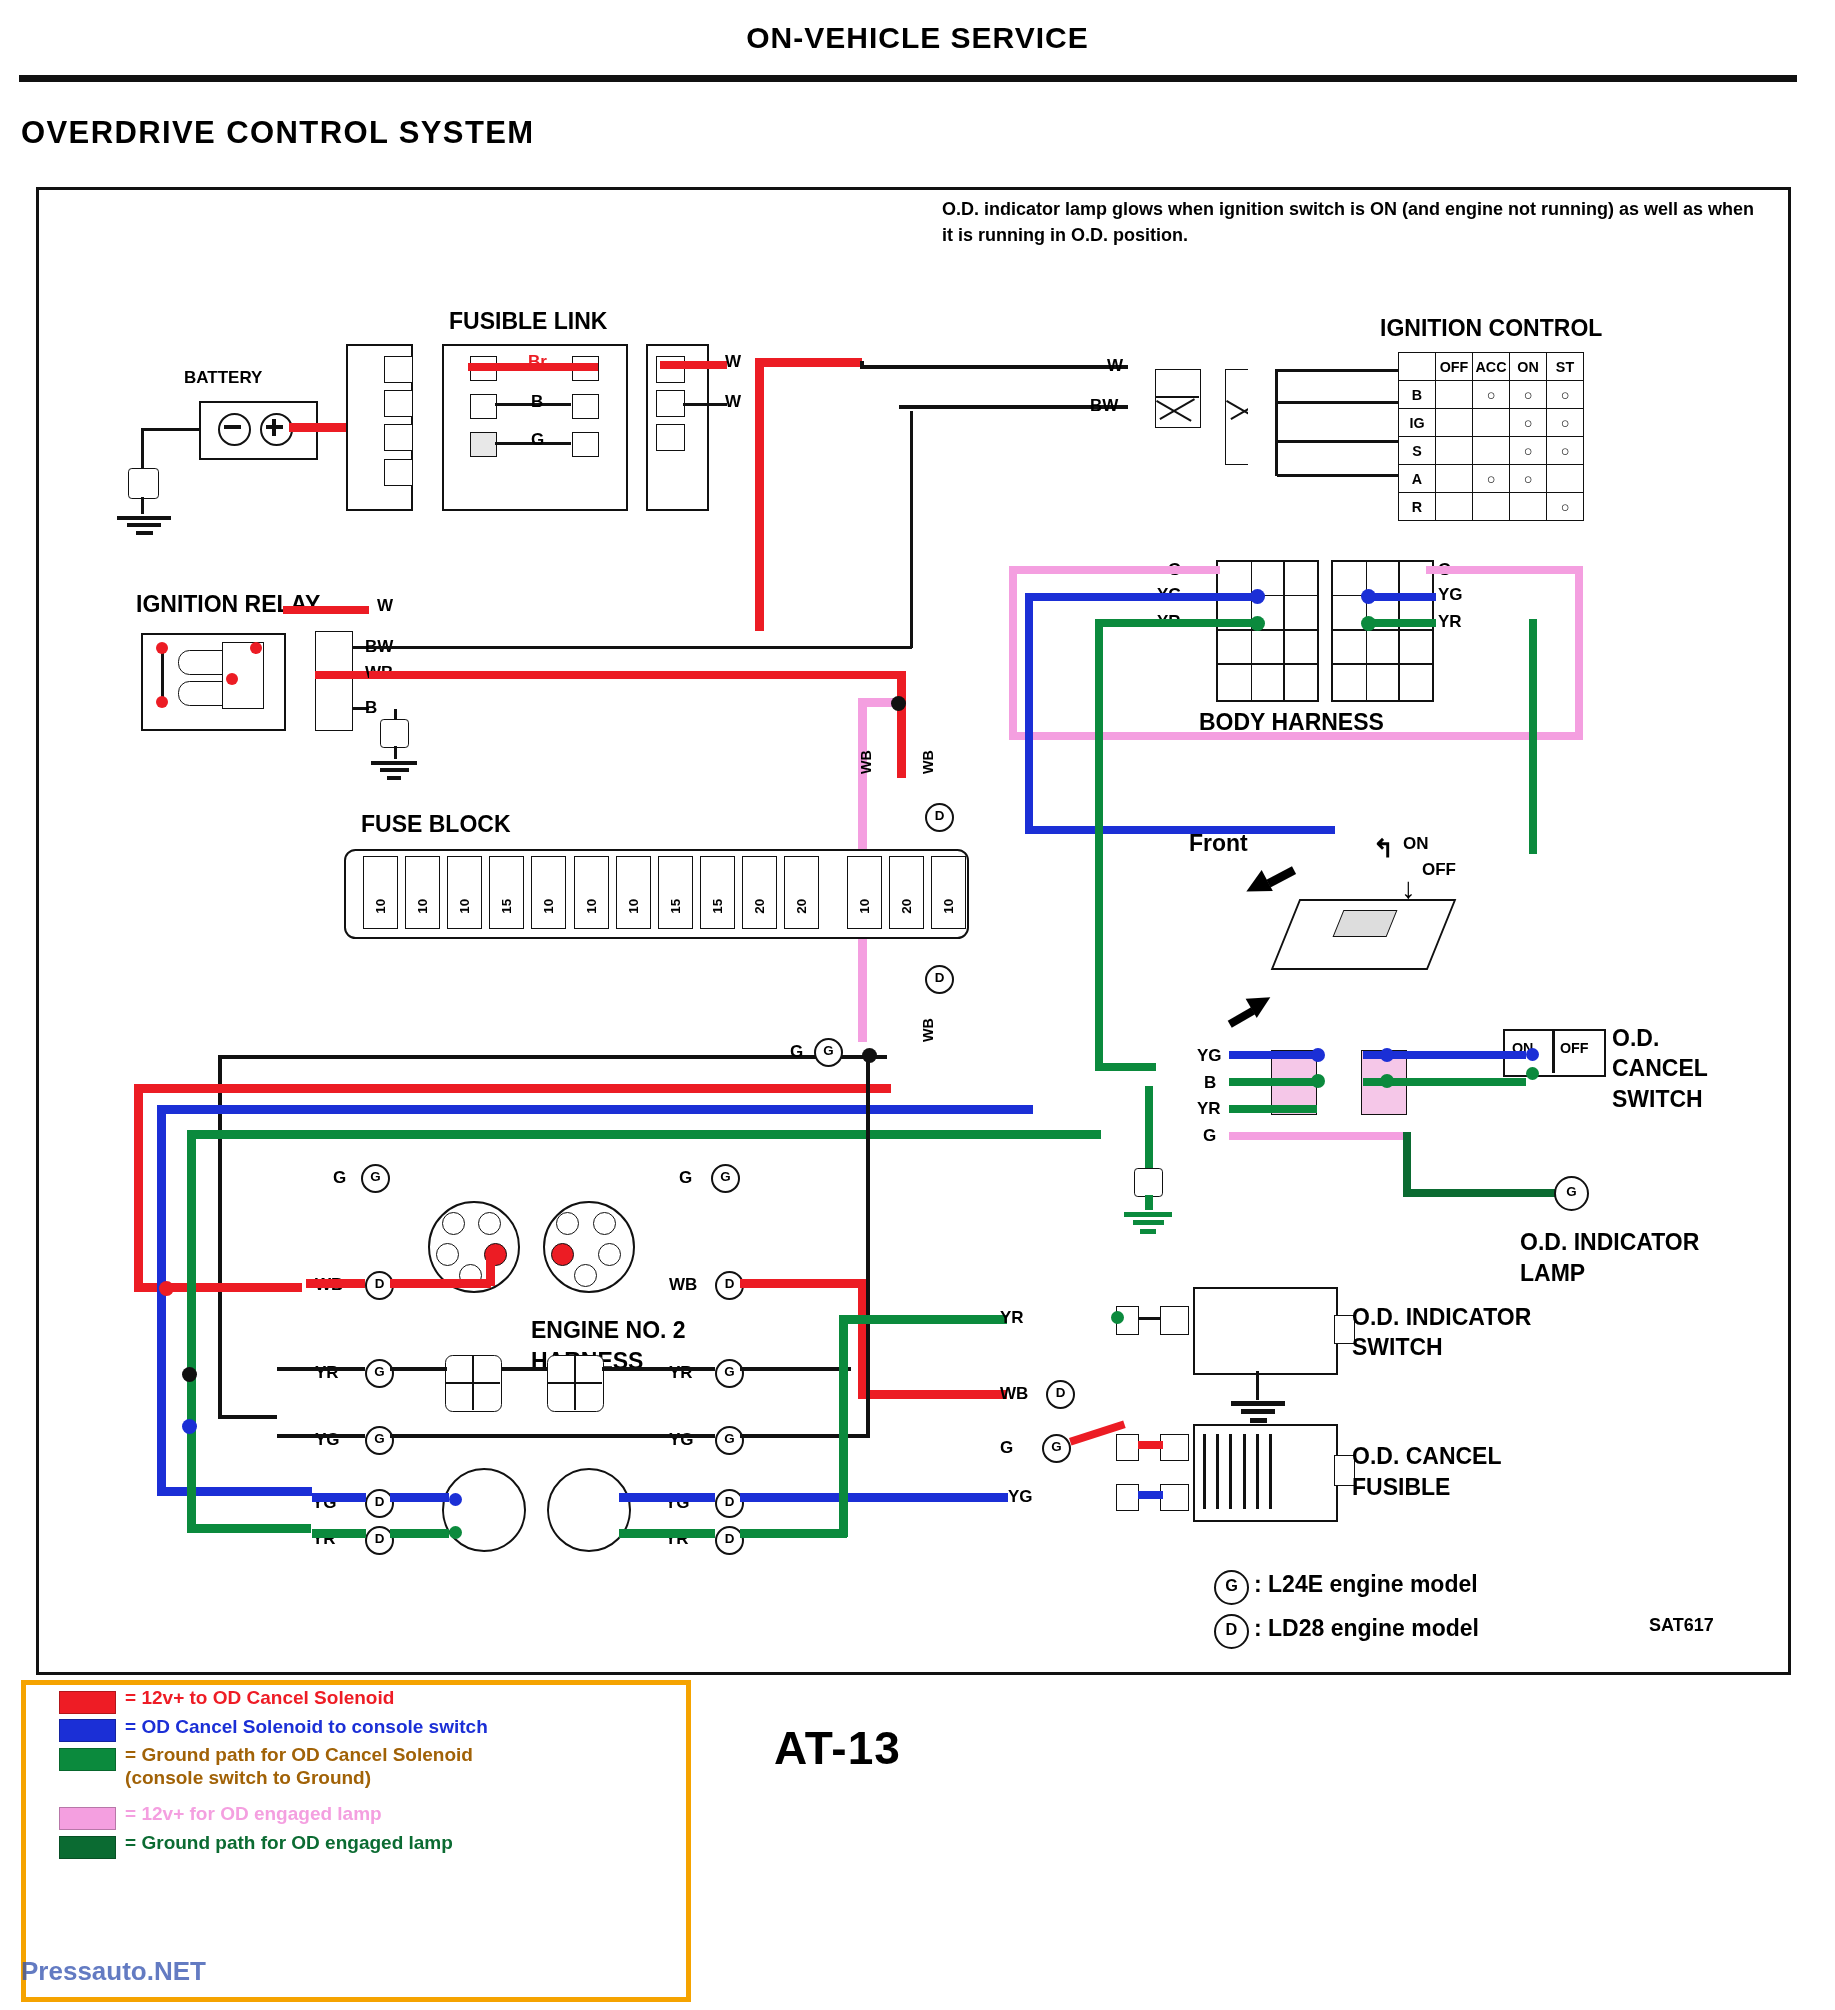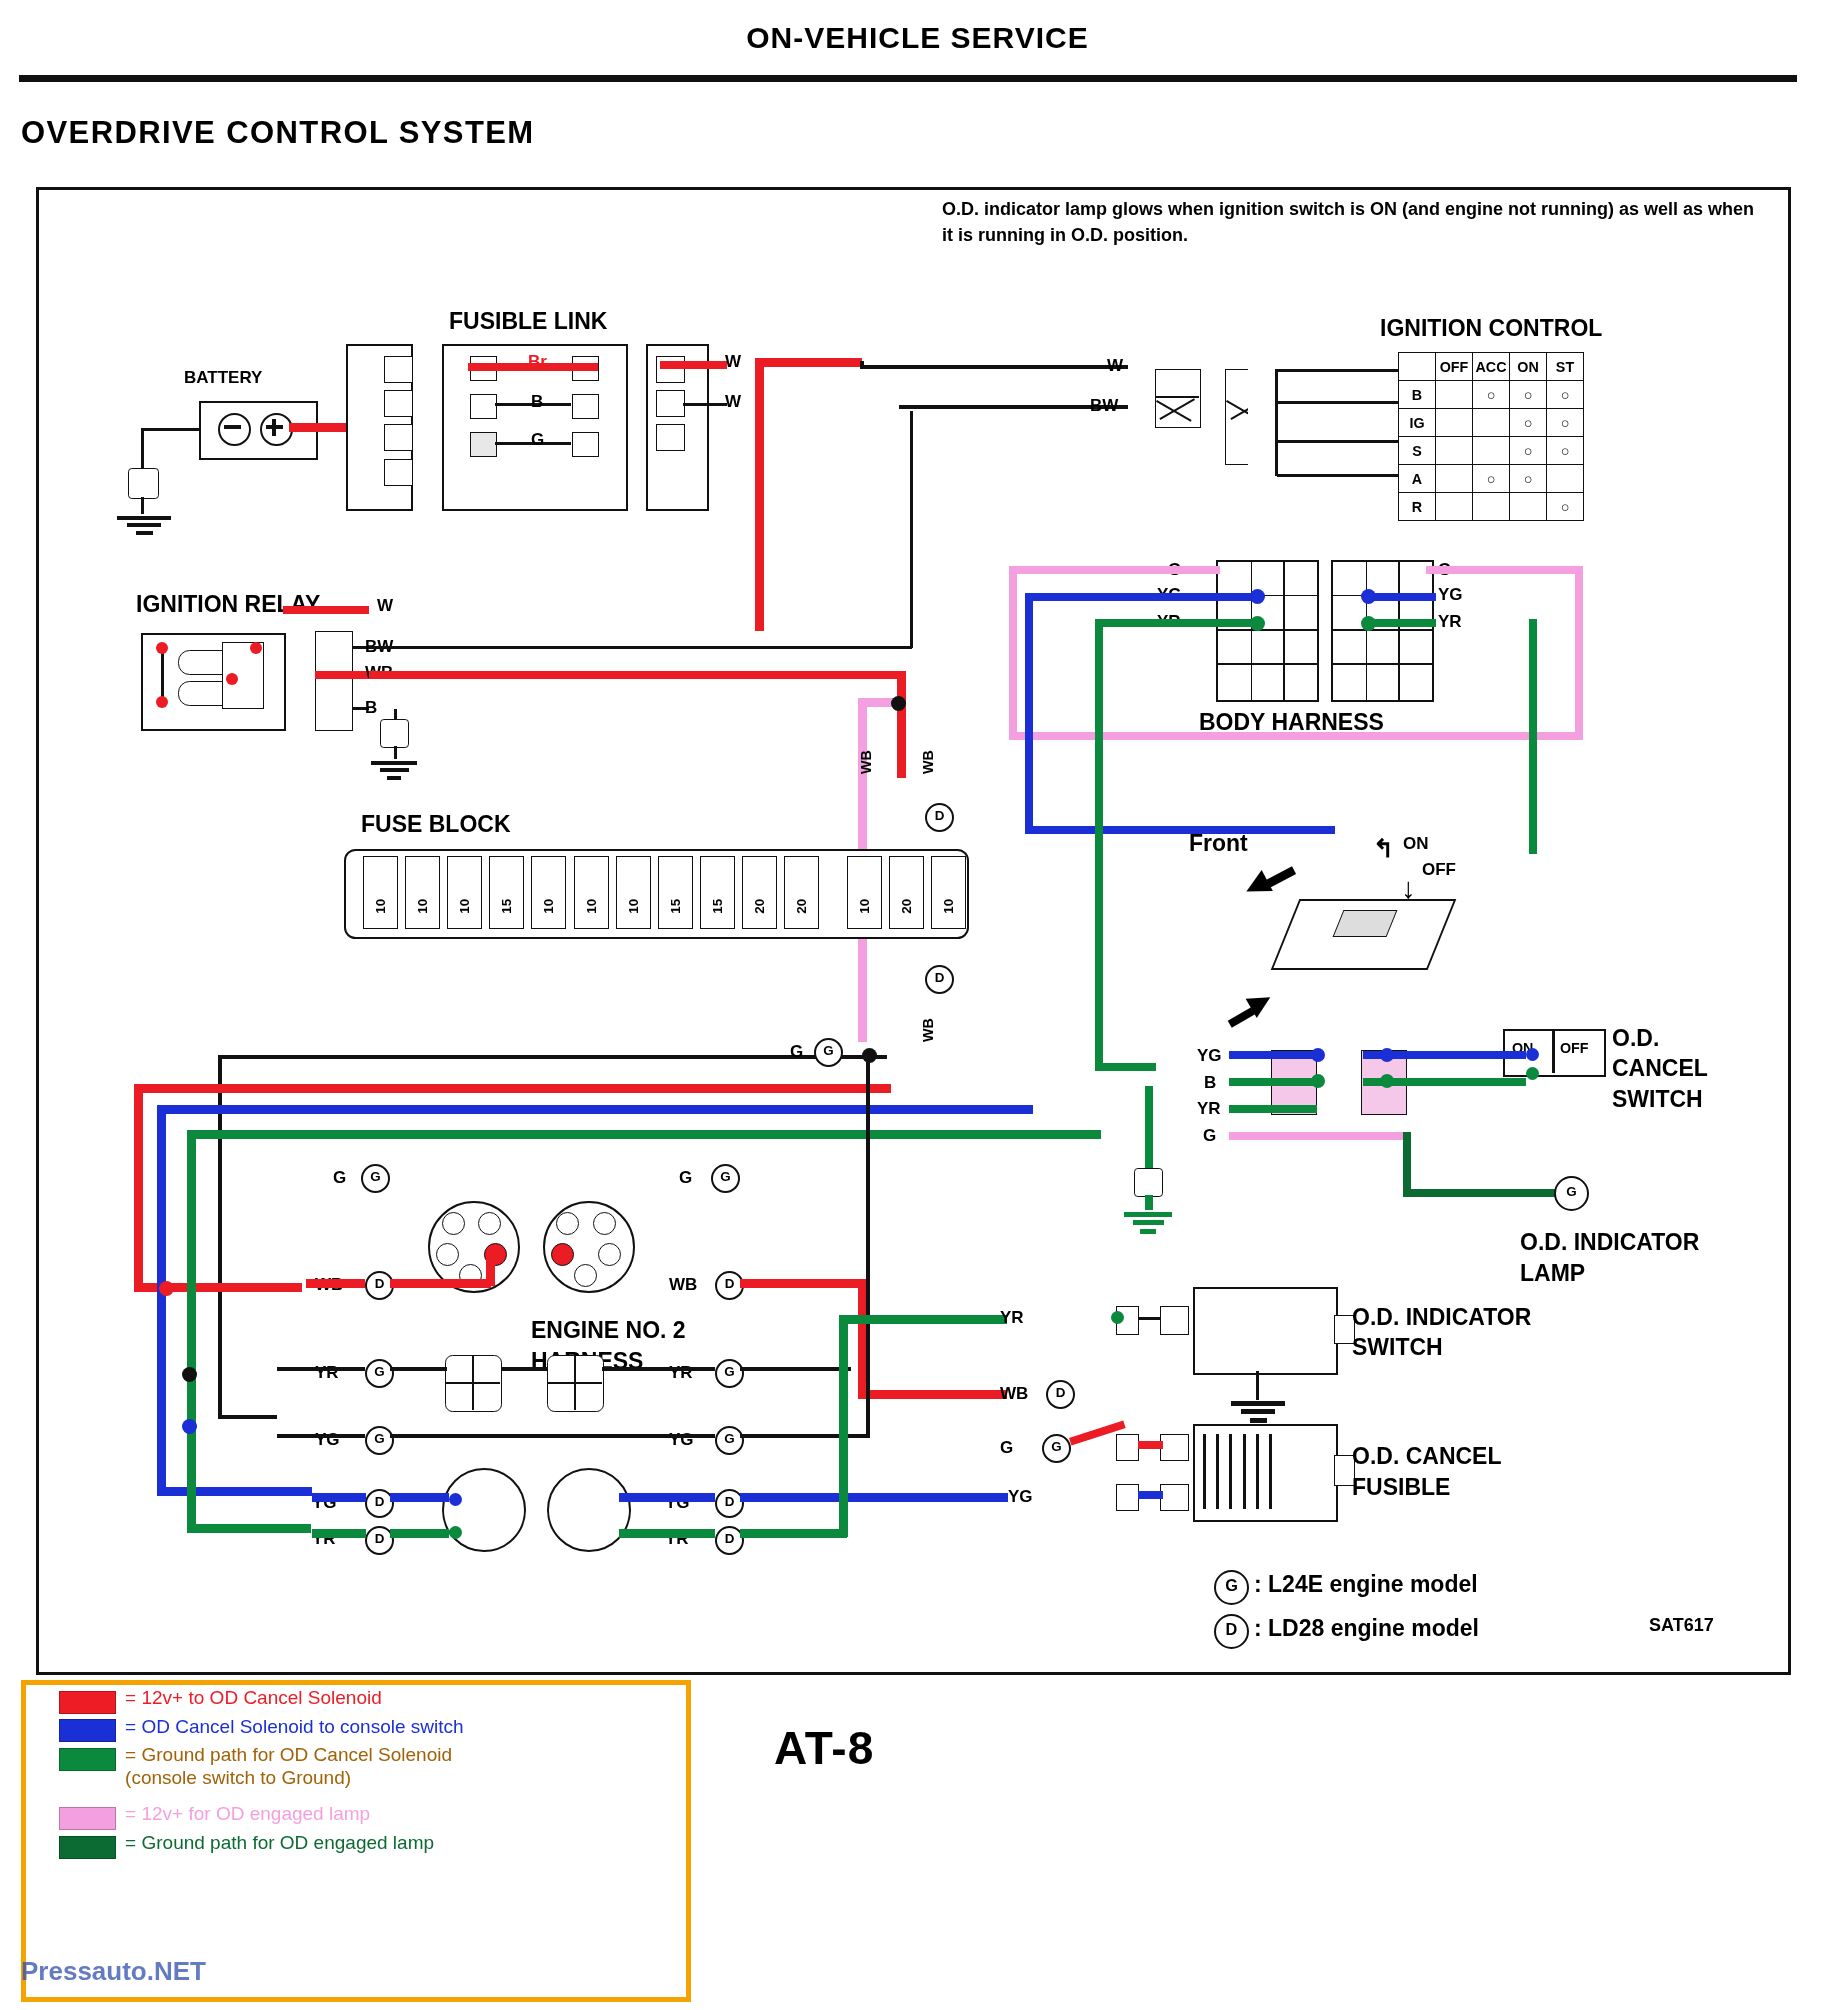--- a/index.html
+++ b/index.html
@@ -21,21 +21,21 @@
   .blue{background:#1b2fd6;}
   .green{background:#0b8a3d;}
   .dgreen{background:#0b6b32;}
   .pink{background:#f49fe0;}
   .dot{position:absolute;border-radius:50%;background:#111;}
   .circ{position:absolute;border:2.9px solid #111;border-radius:50%;background:#fff;}
   .legend{position:absolute;left:21px;top:1680px;width:660px;height:312px;border:5.7px solid #f5a300;background:#fff;}
   .legend h2{margin:0;padding:5.7px 0 1.9px 105px;font-size:36px;font-weight:bold;letter-spacing:1px;}
   .lrow{display:flex;align-items:flex-start;margin:1.9px 0 0 32.5px;}
   .sw{width:55px;height:21px;margin-right:9.6px;margin-top:3.8px;flex:0 0 auto;border:1px solid rgba(0,0,0,.25);}
-  .ltxt{font-size:19px;font-weight:normal;line-height:1.2;}
+  .ltxt{font-size:19px;font-weight:bold;line-height:1.2;}
   .atcode{position:absolute;left:774px;top:1721px;font-size:46px;font-weight:bold;letter-spacing:1px;}
   .satcode{position:absolute;left:1649px;top:1615px;font-size:18px;font-weight:bold;}
   .wm{position:absolute;left:21px;top:1956px;font-size:26px;font-weight:bold;color:#2f4fae;opacity:.75;}
   .pressure-note{position:absolute;left:1419px;top:1317px;width:373px;font-size:16.3px;font-weight:bold;color:#1b2fd6;line-height:1.25;}
   table.igsw{position:absolute;border-collapse:collapse;}
   table.igsw td{border:1.9px solid #111;width:34px;height:25px;text-align:center;font-size:14.3px;font-weight:bold;}
   .fuse{position:absolute;border:1.9px solid #111;background:#fff;width:32.5px;height:71px;}
   .fuse span{display:block;transform:rotate(-90deg);font-size:13.4px;font-weight:bold;margin-top:32.5px;}
   .gnd{position:absolute;}
   .gnd i{display:block;background:#111;margin:1.9px auto 0;}
@@ -548,17 +548,17 @@
     <div class="lrow" style="margin-top:13.4px;">
       <div class="sw" style="background:#f49fe0;"></div>
       <div class="ltxt" style="color:#f49fe0;">= 12v+ for OD engaged lamp</div>
     </div>
     <div class="lrow">
       <div class="sw" style="background:#0b6b32;"></div>
       <div class="ltxt" style="color:#0b6b32;">= Ground path for OD engaged lamp</div>
     </div>
   </div>
 
-  <div class="atcode">AT-8</div>
+  <div class="atcode">AT-13</div>
   <div class="wm">Pressauto.NET</div>
 
 </div>
 
 
 </body></html>

